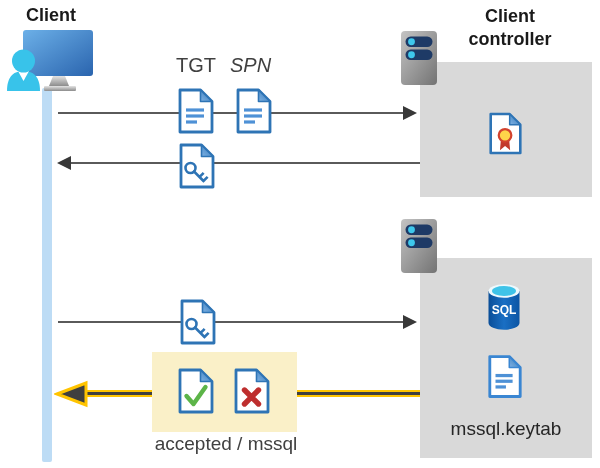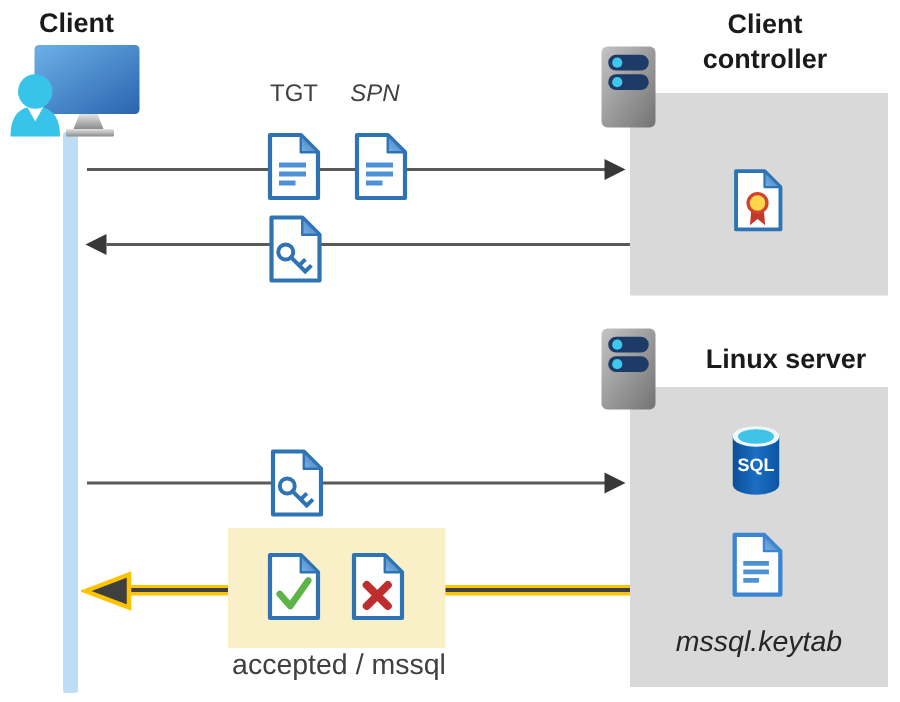--- a/index.html
+++ b/index.html
@@ -2,21 +2,21 @@
 <html><head>
 <meta charset="utf-8">
 <style>
   html,body{margin:0;padding:0;background:#fff;}
   .canvas{
     position:relative;width:600px;height:468px;background:#fff;overflow:hidden;
     font-family:"Liberation Sans", sans-serif;
   }
   .abs{position:absolute;}
   .label-bold{font-weight:bold;font-size:18px;color:#1a1a1a;line-height:23px;text-align:center;}
-  .label-small{font-size:16px;color:#404040;}
+  .label-small{font-size:20px;color:#404040;}
   .label-plain{font-size:19px;color:#333;}
   .panel{background:#d9d9d9;z-index:0;}
   .timeline{background:#bddcf5;border-radius:2px;z-index:0;}
   .hline{height:2px;background:#5a5a5a;z-index:1;}
   .arrow-right{width:0;height:0;border-top:7px solid transparent;border-bottom:7px solid transparent;border-left:14px solid #383838;z-index:4;}
   .arrow-left{width:0;height:0;border-top:7px solid transparent;border-bottom:7px solid transparent;border-right:14px solid #383838;z-index:4;}
   .yellow-line{
     height:7px;z-index:1;
     background:linear-gradient(to bottom,#ffc400 0,#ffc400 2px,#3f3f3f 2px,#3f3f3f 4.6px,#ffc400 4.6px,#ffc400 7px);
   }
@@ -141,21 +141,20 @@
 
   <svg class="abs doc" style="left:232px;top:367px;" width="40" height="48" viewBox="0 0 40 48">
     <path d="M4 3 H24.5 L36 14.5 V45 H4 Z" fill="#ffffff" stroke="#2e74b5" stroke-width="2.8" stroke-linejoin="round"></path>
     <path d="M24.5 3 V14.5 H36 Z" fill="url(#foldGrad)" stroke="#2e74b5" stroke-width="1.6" stroke-linejoin="round"></path>
     <path d="M12.5 23 L26.5 37 M26.5 23 L12.5 37" fill="none" stroke="#be2e2e" stroke-width="5.4" stroke-linecap="round"></path>
   </svg>
 
   <div class="abs label-plain ctr" style="left:140px;top:433px;width:172px;color:#404040;">accepted / mssql</div>
 
   <div class="abs panel" style="left:420px;top:258px;width:172px;height:200px;"></div>
-  <div class="abs label-bold" style="left:454px;top:228px;width:140px;">Linux server</div>
 
   <svg class="abs" style="left:400px;top:218px;z-index:2" width="38" height="56" viewBox="0 0 38 56">
     <rect x="1" y="1" width="36" height="54" rx="4" fill="url(#srvGrad)"></rect>
     <rect x="5.5" y="6.5" width="27" height="10.5" rx="5.25" fill="#1e3a66"></rect>
     <rect x="5.5" y="19.5" width="27" height="10.5" rx="5.25" fill="#1e3a66"></rect>
     <circle cx="11.5" cy="11.75" r="3.4" fill="#3ec8ec"></circle>
     <circle cx="11.5" cy="24.75" r="3.4" fill="#3ec8ec"></circle>
   </svg>
 
   <svg class="abs doc" style="left:487px;top:282px;" width="34" height="49" viewBox="0 0 34 49">
@@ -166,15 +165,15 @@
   </svg>
 
   <svg class="abs doc" style="left:486px;top:352px;" width="38" height="49" viewBox="0 0 40 48">
     <path d="M4 3 H24.5 L36 14.5 V45 H4 Z" fill="#ffffff" stroke="#3a86d2" stroke-width="3" stroke-linejoin="round"></path>
     <path d="M24.5 3 V14.5 H36 Z" fill="url(#foldGrad)" stroke="#3a86d2" stroke-width="1.6" stroke-linejoin="round"></path>
     <line x1="10" y1="23" x2="28" y2="23" stroke="#4e91d6" stroke-width="3.4"></line>
     <line x1="10" y1="29" x2="28" y2="29" stroke="#4e91d6" stroke-width="3.4"></line>
     <line x1="10" y1="35" x2="21" y2="35" stroke="#4e91d6" stroke-width="3.4"></line>
   </svg>
 
-  <div class="abs label-plain ctr" style="left:420px;top:418px;width:172px;color:#262626;z-index:3;font-style:italic;">mssql.keytab</div>
+  <div class="abs label-plain ctr" style="left:420px;top:418px;width:172px;color:#262626;z-index:3;">mssql.keytab</div>
 
 </div>
 
 </body></html>

